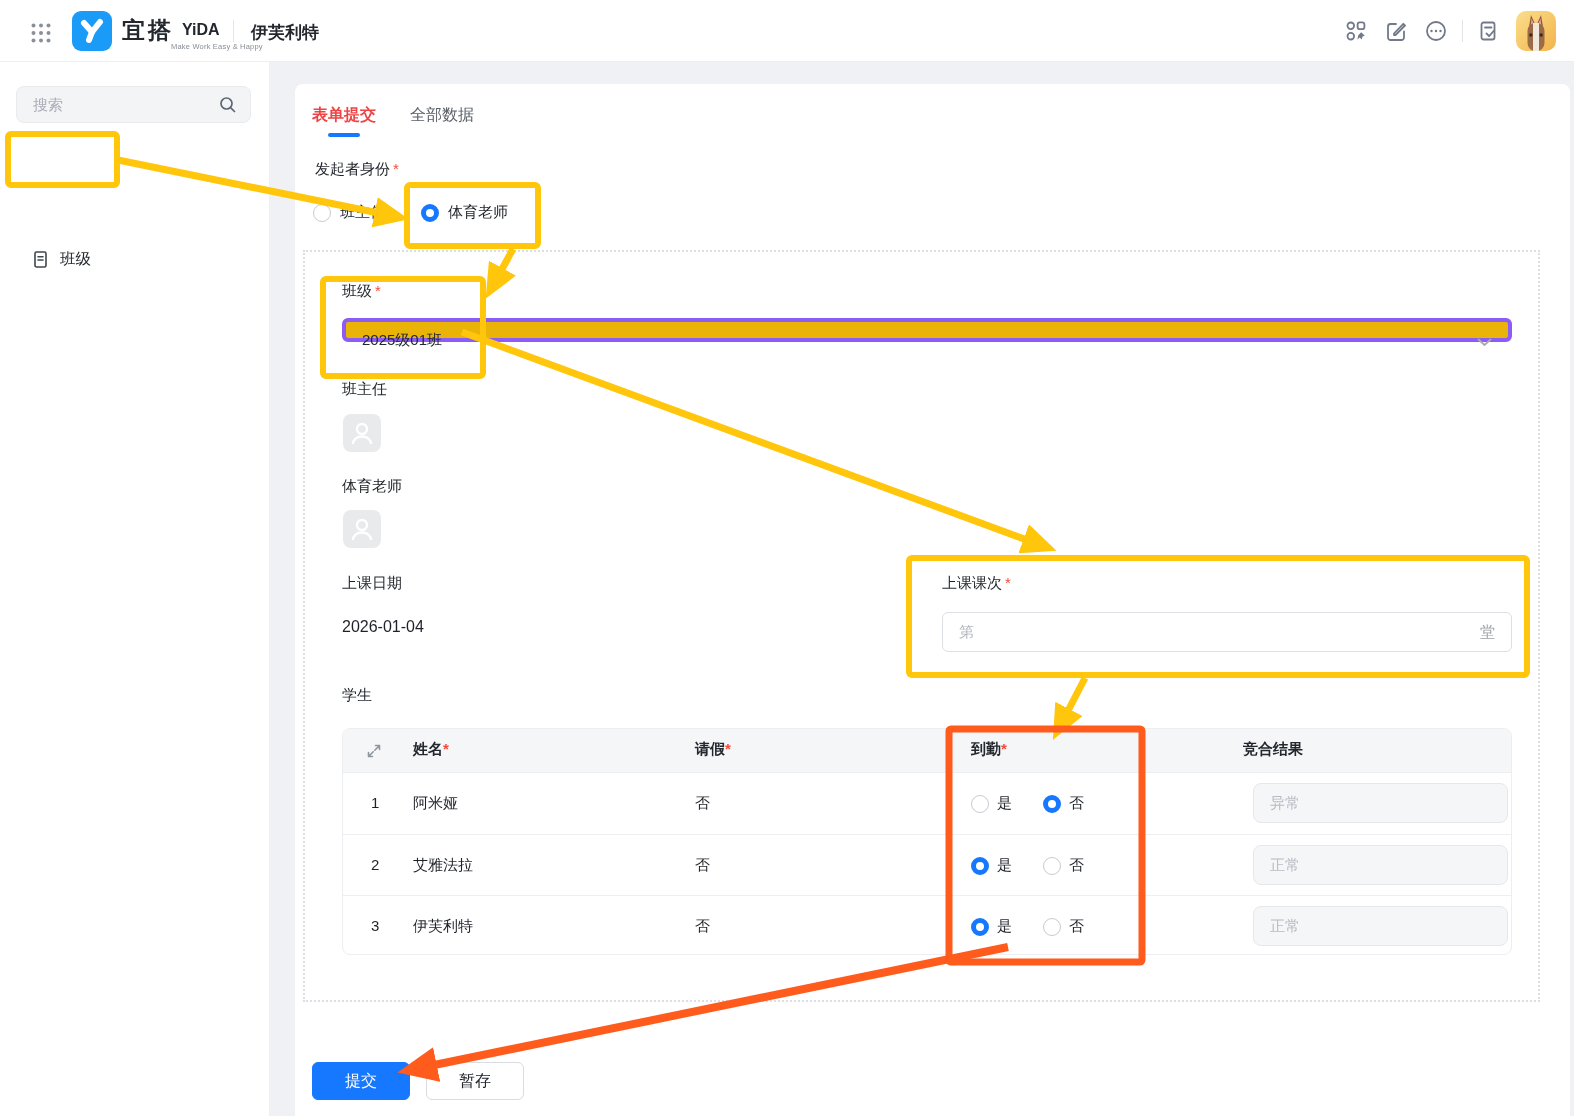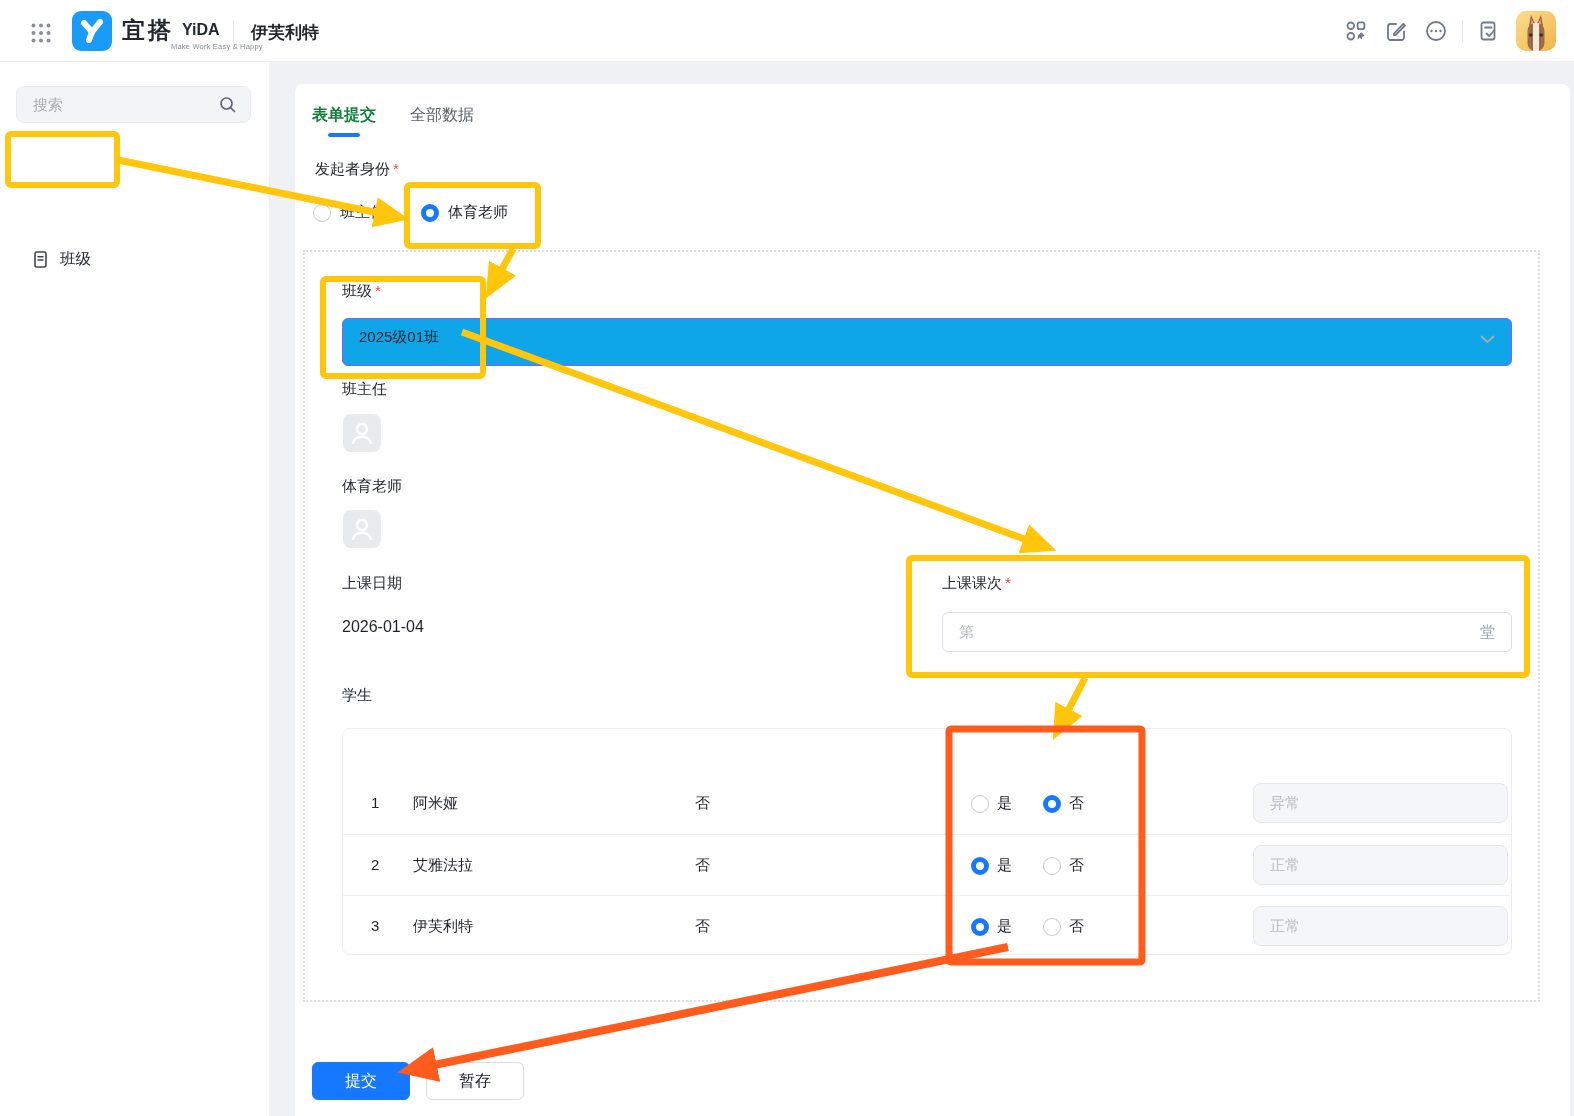--- a/index.html
+++ b/index.html
@@ -28,33 +28,33 @@
   .search-ic { position:absolute; right:12px; top:8px; }
   .nav-item { position:absolute; left:16px; width:235px; height:50px; border-radius:7px; display:flex; align-items:center; cursor:pointer; }
   .nav-item .ni-ic { margin-left:15px; width:19px; height:19px; }
   .nav-item .ni-lb { margin-left:10px; font-size:15.5px; color:#23272E; }
   .nav-item.active { background:#EAF5FF; }
   .nav-item.active .ni-lb { color:#1677FF; font-weight:500; }
 
   
   .card { position:absolute; left:295px; top:84px; width:1275px; height:1032px; background:#fff; border-radius:8px 8px 0 0; }
   .tab { position:absolute; top:21px; font-size:16px; color:#5A6068; cursor:pointer; }
-  .tab.active { color:#15803d; font-weight:700; }
+  .tab.active { color:#ef4444; font-weight:700; }
   .tab-underline { position:absolute; left:33px; top:49px; width:32px; height:4px; border-radius:2px; background:#1677FF; }
   .fld-label { font-size:15px; color:#1F2329; }
   .req { color:#F5483B; margin-left:3px; }
   .lbl-initiator { position:absolute; left:20px; top:76px; }
   .radio { width:18px; height:18px; border-radius:50%; border:1.5px solid #C7CBD1; background:#fff; display:inline-block; flex:none; }
   .radio.sel { border:5.5px solid #1677FF; }
   .rgroup-item { position:absolute; top:119px; display:flex; align-items:center; gap:9px; cursor:pointer; }
   .rgroup-item span.rlb { font-size:15px; color:#1F2329; }
 
   .fieldset { position:absolute; left:8px; top:166px; width:1237px; height:752px; border:2px dotted #DBDFE3; }
   .fl { position:absolute; }
-  .select { position:absolute; left:37px; top:66px; width:1170px; height:48px; border:1px solid #8b5cf6; border-radius:6px; background:#0ea5e9; cursor:pointer; }
+  .select { position:absolute; left:37px; top:66px; width:1170px; height:24px; border:4px solid #8b5cf6; border-radius:6px; background:#eab308; cursor:pointer; }
   .select .sel-val { position:absolute; left:16px; top:9px; font-size:15px; color:#23272E; }
   .select .chev { position:absolute; right:16px; top:16px; }
   .uavatar { position:absolute; width:38px; height:38px; border-radius:8px; background:#E9EAEC; }
   .date-val { position:absolute; left:37px; top:366px; font-size:16px; color:#1F2329; }
   .lesson-input { position:absolute; left:637px; top:360px; width:570px; height:40px; border:1px solid #DCDFE3; border-radius:6px; background:#fff; }
   .lesson-input .pfx { position:absolute; left:16px; top:10px; font-size:15px; color:#B3B8BF; }
   .lesson-input .sfx { position:absolute; right:16px; top:10px; font-size:15px; color:#9BA1A9; }
   .lesson-input input { position:absolute; left:40px; top:1px; width:480px; height:36px; border:0; outline:none; font-size:15px; font-family:inherit; }
 
   
@@ -232,20 +232,32 @@
       </div>
       <div class="lesson-input">
         <span class="pfx">第</span>
         <input type="text" style="">
         <span class="sfx">堂</span>
       </div>
 
       <div class="fl fld-label" style="left:37px; top:434px">学生</div>
 
       <div class="stable">
+        <div class="thead">
+          <svg style="position:absolute;left:22px;top:13px" width="18" height="18" viewBox="0 0 18 18">
+            <g stroke="#9096A0" stroke-width="1.6" fill="none" stroke-linecap="round" stroke-linejoin="round">
+              <path d="M10.5 3.5 h4 v4 M14.2 3.8 l-4.4 4.4"></path>
+              <path d="M7.5 14.5 h-4 v-4 M3.8 14.2 l4.4 -4.4"></path>
+            </g>
+          </svg>
+          <span class="th" style="left:70px"><span>姓名</span><span class="req" style="margin-left:0">*</span></span>
+          <span class="th" style="left:352px"><span>请假</span><span class="req" style="margin-left:0">*</span></span>
+          <span class="th" style="left:628px"><span>到勤</span><span class="req" style="margin-left:0">*</span></span>
+          <span class="th" style="left:900px"><span>竞合结果</span></span>
+        </div>
 
         <div class="trow" style="top:44px">
           <span class="td" style="left:28px; top:21px">1</span>
           <span class="td" style="left:70px; top:21px">阿米娅</span>
           <span class="td" style="left:352px; top:21px">否</span>
           <div class="cell-radio" style="left:628px">
             <span class="radio"></span>
             <span class="rlb">是</span>
           </div>
           <div class="cell-radio" style="left:700px">

